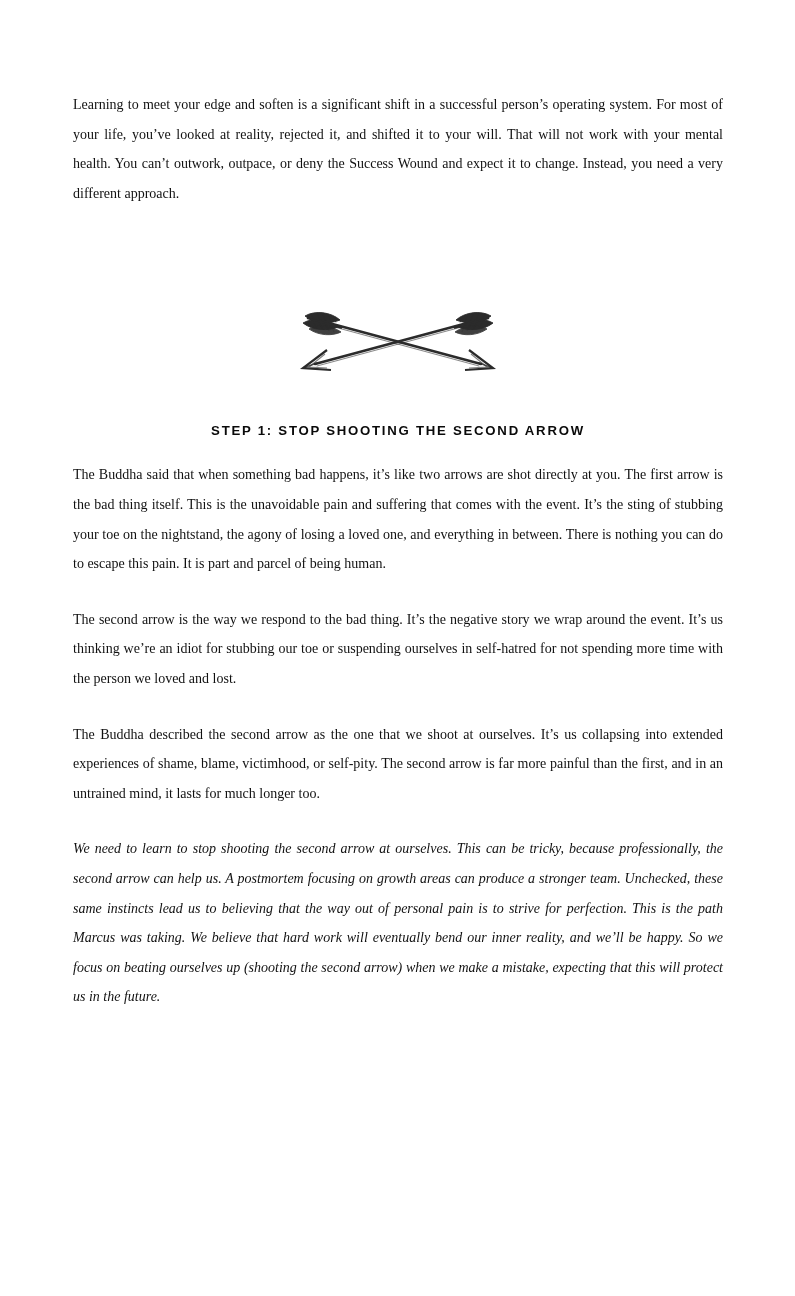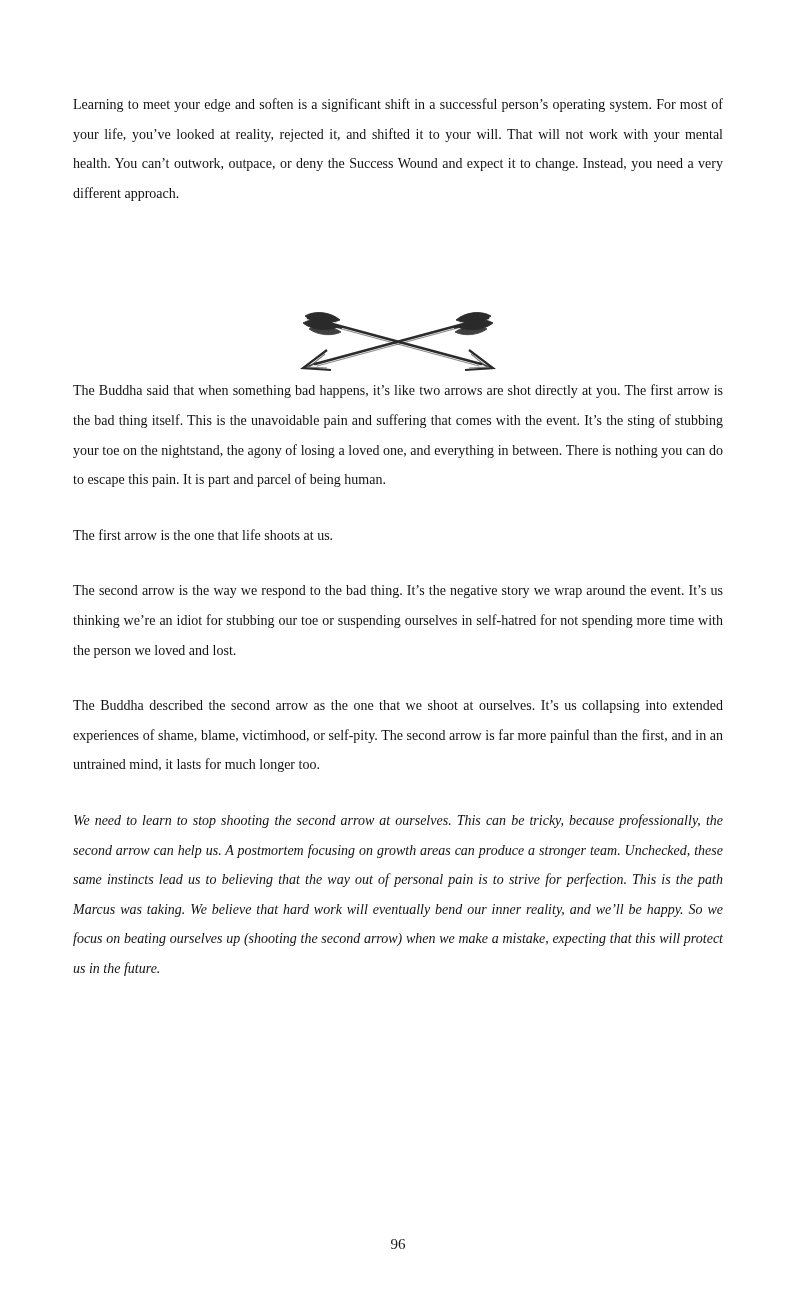--- a/index.html
+++ b/index.html
@@ -168,24 +168,23 @@
               <path d="M34 44 L10 62 L38 64"></path>
               <path d="M32 48 L16 61 L34 62" stroke-width="1.1" opacity="0.6"></path>
               <path d="M24 57 L10 62" stroke-width="1.4" opacity="0.8"></path>
             </g>
           </g>
 
         </g>
       </svg>
     </div>
 
+    <div class="section-heading">STEP 1: STOP SHOOTING THE SECOND ARROW</div>
 
     <p class="body">The Buddha said that when something bad happens, it’s like two arrows are shot directly at you. The first arrow is the bad thing itself. This is the unavoidable pain and suffering that comes with the event. It’s the sting of stubbing your toe on the nightstand, the agony of losing a loved one, and everything in between. There is nothing you can do to escape this pain. It is part and parcel of being human.</p>
-    <p class="body">The first arrow is the one that life shoots at us.</p>
     <p class="body">The second arrow is the way we respond to the bad thing. It’s the negative story we wrap around the event. It’s us thinking we’re an idiot for stubbing our toe or suspending ourselves in self-hatred for not spending more time with the person we loved and lost.</p>
     <p class="body">The Buddha described the second arrow as the one that we shoot at ourselves. It’s us collapsing into extended experiences of shame, blame, victimhood, or self-pity. The second arrow is far more painful than the first, and in an untrained mind, it lasts for much longer too.</p>
     <p class="body">We need to learn to stop shooting the second arrow at ourselves. This can be tricky, because professionally, the second arrow can help us. A postmortem focusing on growth areas can produce a stronger team. Unchecked, these same instincts lead us to believing that the way out of personal pain is to strive for perfection. This is the path Marcus was taking. We believe that hard work will eventually bend our inner reality, and we’ll be happy. So we focus on beating ourselves up (shooting the second arrow) when we make a mistake, expecting that this will protect us in the future.</p>
 
   </div>
 
-  <div class="folio">96</div>
 
 </div>
 
 </body></html>

